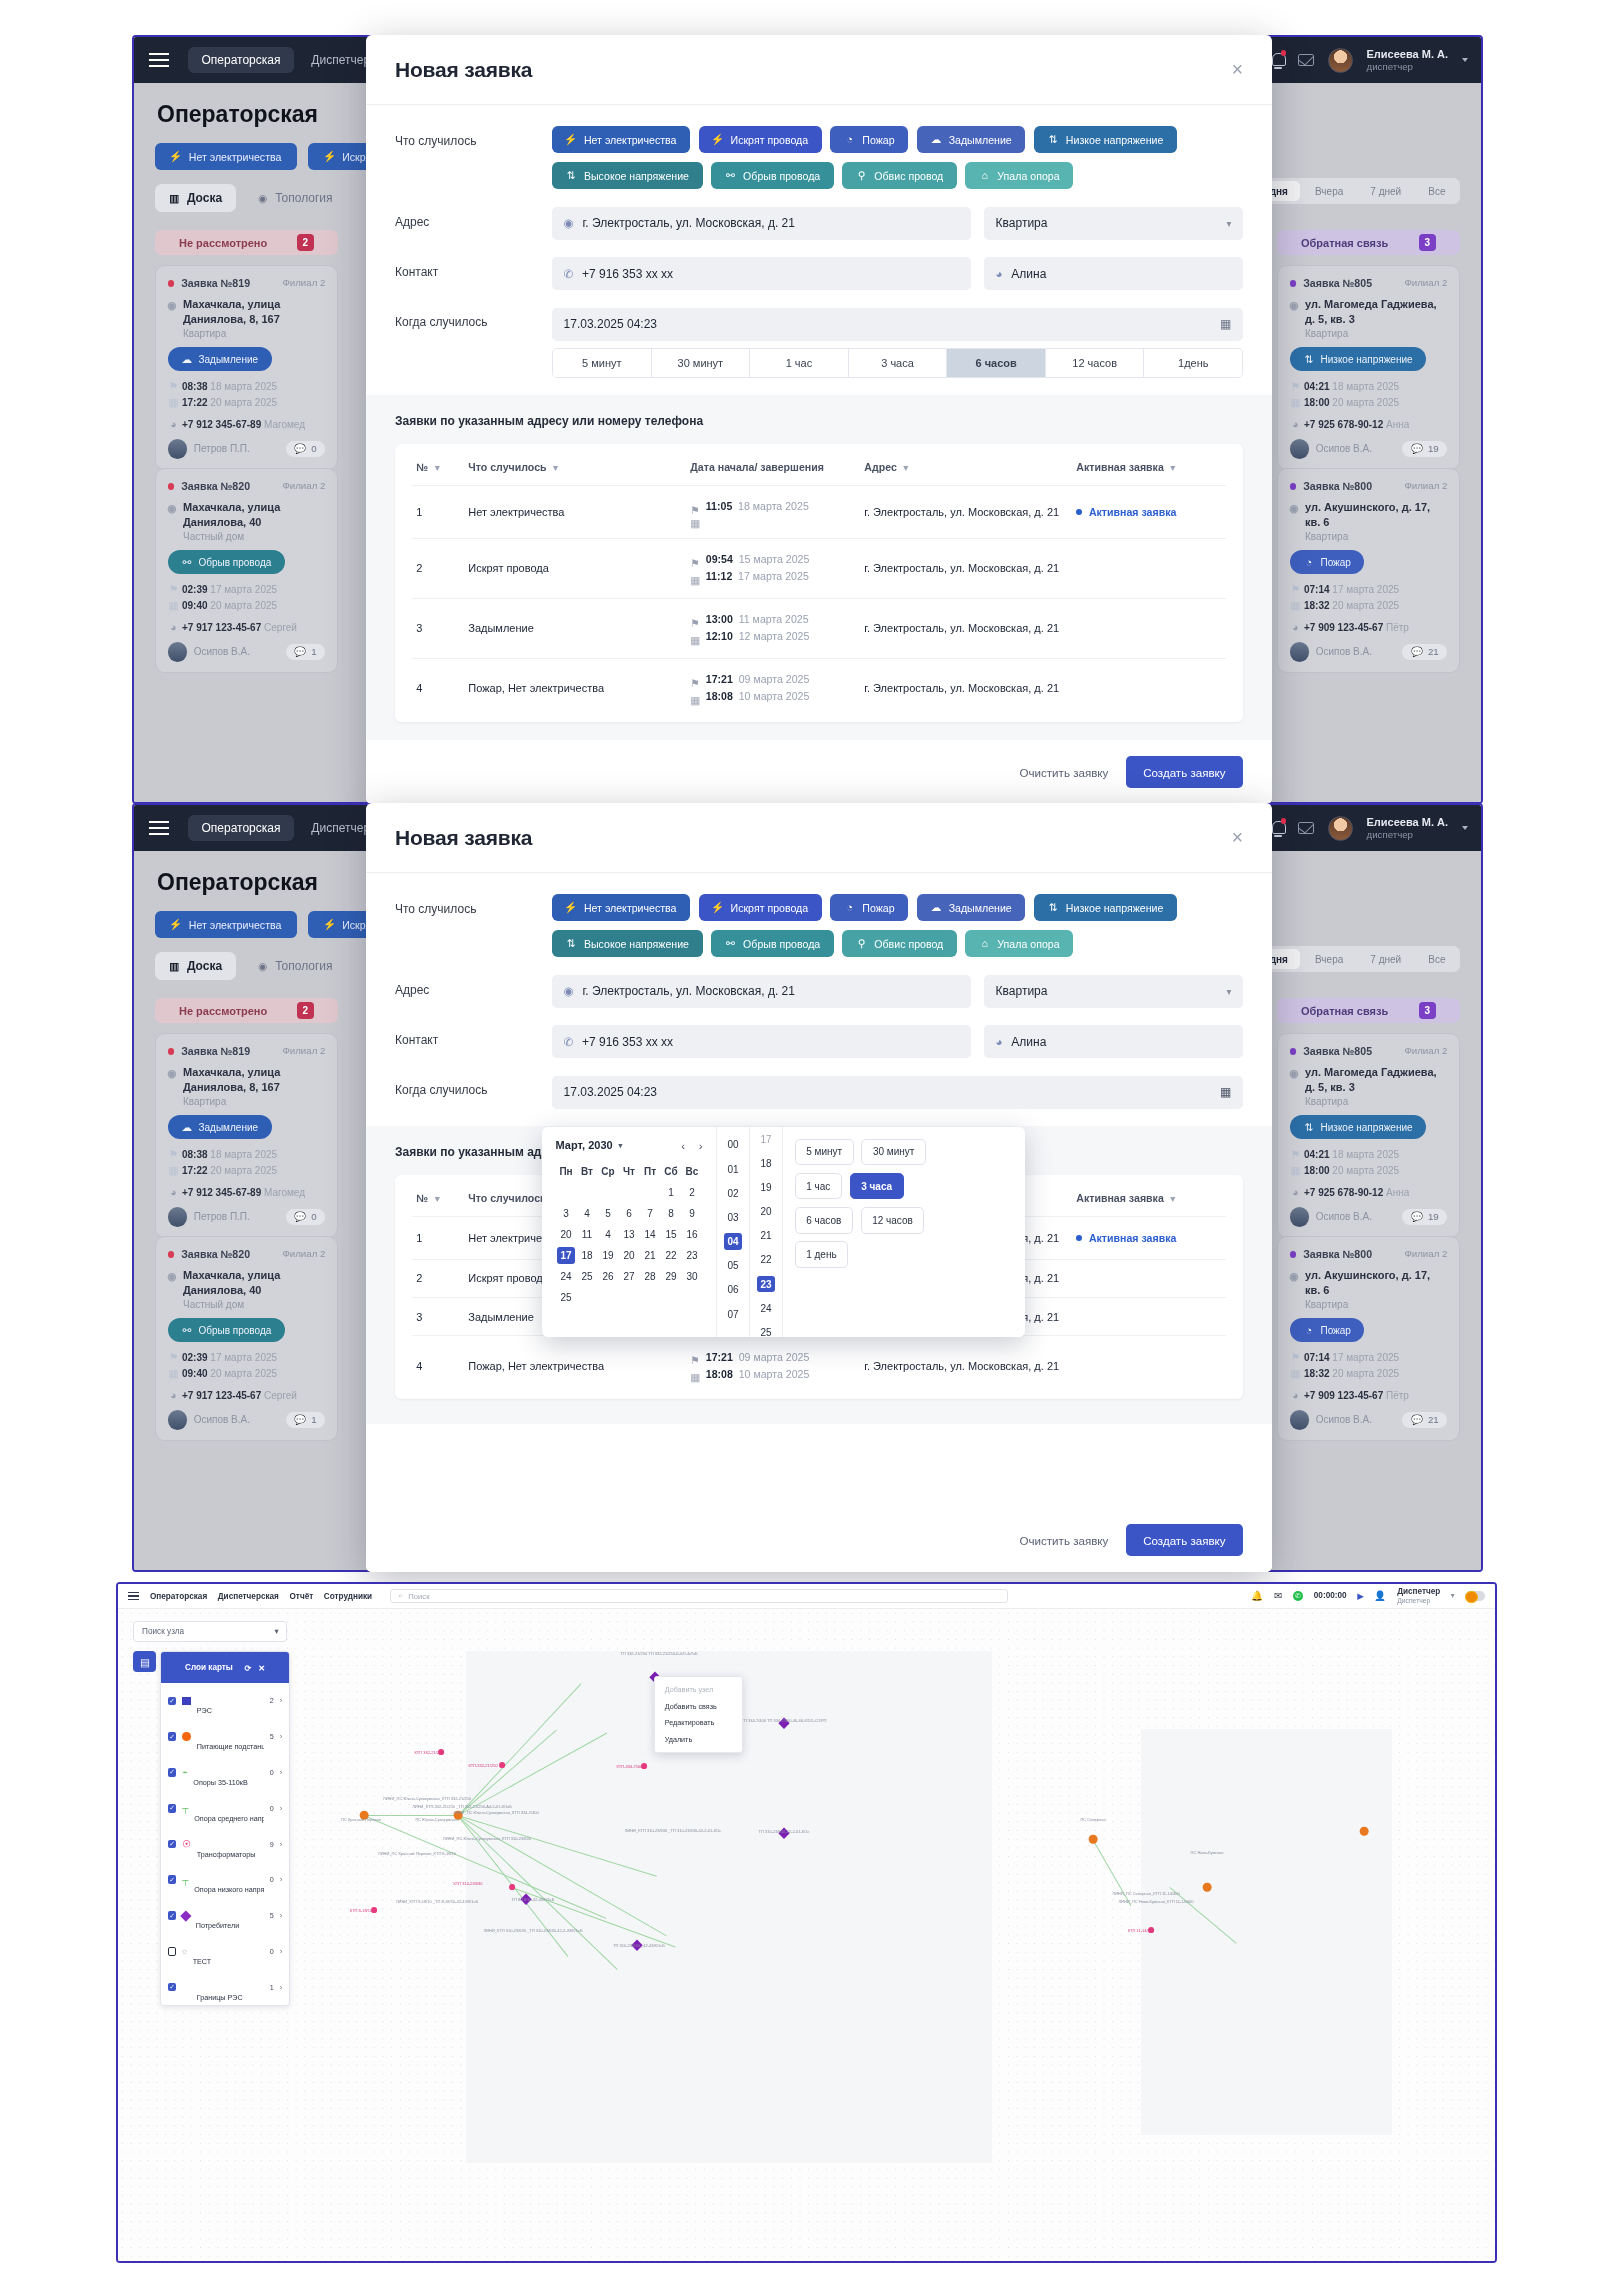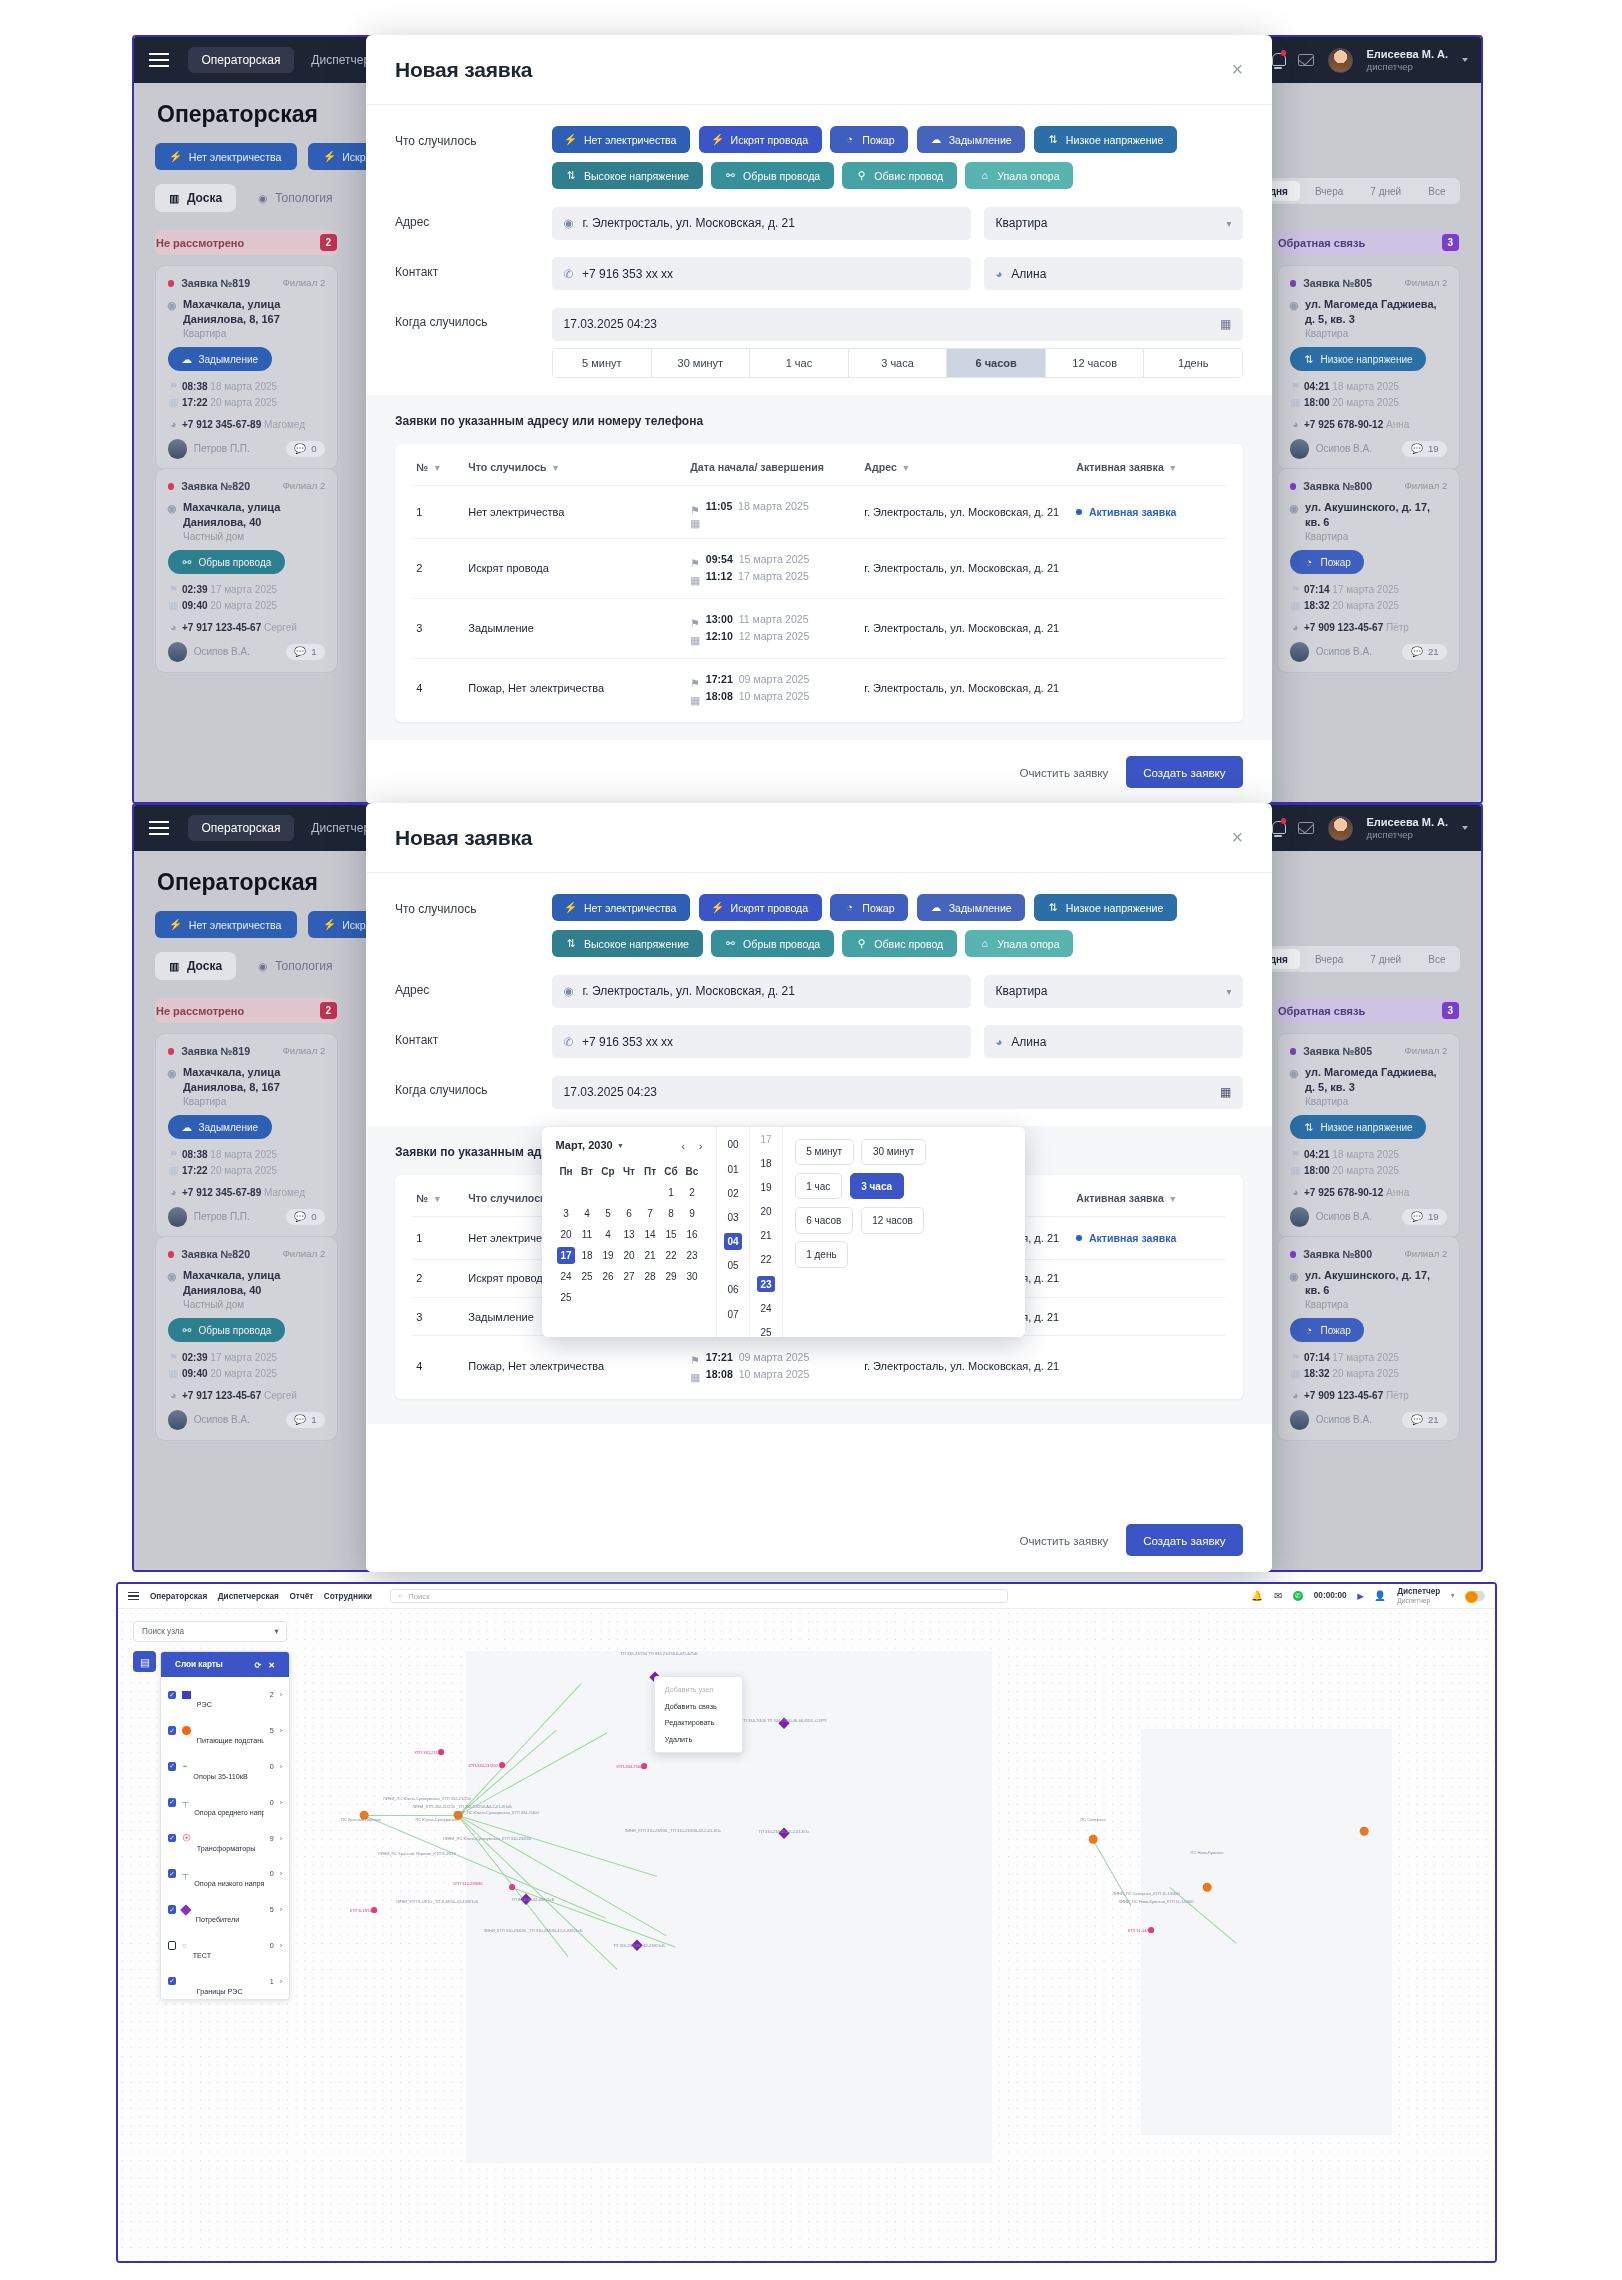--- a/index.html
+++ b/index.html
@@ -52,21 +52,21 @@
   .user-txt .rl{ font-size:9.7px;color:#8d95a6;}
   .caret-d { width:0;height:0;border-left:3.9px solid transparent;border-right:3.9px solid transparent;border-top:4.8px solid #aab2c2;}
 
   .bg-title { position:absolute; left:23px; top:64px; font-size:23px; font-weight:700; color:#10131c;}
   .bg-chipsrow { position:absolute; left:21px; top:106px; display:flex; gap:11.6px;}
   .bg-chip { background:#2f5fb5; color:#e9eefb; font-size:10.6px; padding:7.7px 15.4px; border-radius:5.8px; display:flex;align-items:center;gap:6.8px; white-space:nowrap;}
   .bg-tabs { position:absolute; left:21px; top:147px; display:flex; gap:7.7px; }
   .bg-tab { font-size:12px; padding:6.8px 13.5px; border-radius:6.8px; color:#6d7race; color:#6d7488; display:flex;align-items:center;gap:6.8px;}
   .bg-tab.active { background:#e2e3e8; color:#1c2230; font-weight:700;}
 
-  .col-head { position:absolute; border-radius:6.8px; display:flex;align-items:center;justify-content:space-between; padding:0 1px; font-size:11px; font-weight:700;}
+  .col-head { position:absolute; border-radius:6.8px; display:flex;align-items:center;justify-content:space-between; padding:0 24px; font-size:11px; font-weight:700;}
   .badge-sq { min-width:17.4px;height:17.4px;border-radius:3.9px;color:#fff;font-size:10px;display:flex;align-items:center;justify-content:center;padding:0 3.9px;}
 
   .card {
     position:absolute; background:#d2d3d8; border:1px solid #c2c3ca; border-radius:9.7px; padding:10.6px 11.6px;
   }
   .card .r1 { display:flex;justify-content:space-between;align-items:center; font-size:10.6px; font-weight:700; color:#3b4152;}
   .card .r1 .dotmark { width:6.8px;height:6.8px;border-radius:50%; display:inline-block; margin-right:6.8px;}
   .card .r1 .branch{ font-weight:400;color:#8d93a3;font-size:9.7px;}
   .card .addr { margin-top:8.7px; font-size:11px; font-weight:700; color:#2b3142; line-height:1.3; padding-left:15.4px; position:relative;}
   .card .addr .pin { position:absolute;left:0;top:1.9px;width:8.7px;height:11.6px;}
@@ -176,21 +176,21 @@
   .tg-sw { width:20px;height:10.6px;border-radius:5.8px;background:#d9dbe1;position:relative;}
   .tg-sw::after{content:"";position:absolute;left:0px;top:0px;width:10.6px;height:10.6px;border-radius:50%;background:#f08a00;border:1.9px solid #f5b400;}
   .map-area { position:absolute; left:0; right:0; top:25px; bottom:0;
     background-image:radial-gradient(circle, #d9dbe2 0.8px, transparent 0.9px);
     background-size:8.7px 8.7px; background-color:#fdfdfe;}
   .map-title { position:absolute; left:0; right:0; top:7.7px; text-align:center; font-size:16.4px; color:#32384a;}
   .map-rect { position:absolute; background:#f2f3f5; opacity:.75; }
   .node-search { position:absolute; left:15.4px; top:11.6px; width:154px; height:21px; background:#fff; border:1px solid #dfe2e8; border-radius:3.9px; display:flex;align-items:center;justify-content:space-between;padding:0 7.7px; font-size:8.2px;color:#5d6375;}
   .layers-btn { position:absolute; left:15.4px; top:42px; width:23px;height:21px; background:#3b55c7; border-radius:3.9px; display:flex;align-items:center;justify-content:center;}
   .layers-panel { position:absolute; left:42px; top:42px; width:130px; background:#fff; border:1px solid #e3e5eb; border-radius:3.9px; overflow:hidden; box-shadow:0 1.9px 5.8px rgba(20,30,60,.1);}
-  .lp-head { background:#3b55c7; color:#fff; font-size:8.2px; font-weight:700; height:25px; display:flex;align-items:center;justify-content:space-between;padding:0 14px;}
+  .lp-head { background:#3b55c7; color:#fff; font-size:8.2px; font-weight:700; height:31px; display:flex;align-items:center;justify-content:space-between;padding:0 24px;}
   .lp-row { display:flex;align-items:center; gap:5.8px; padding:3.4px 6.8px; font-size:7.2px; color:#2c3242;}
   .cbx { width:8.7px;height:8.7px;border-radius:1.9px;background:#3b55c7;display:inline-flex;align-items:center;justify-content:center;color:#fff;font-size:6.8px;flex:0 0 8.7px;}
   .cbx.off { background:#fff;border:1.4px solid #262b38;}
   .lp-row .nm { flex:1; white-space:nowrap; overflow:hidden;margin-top:20px;}
   .lp-row .ct { color:#434a5c; }
   .lp-row .ch { color:#6d7policy; color:#6d7486; font-size:7.7px;}
   .ctxmenu { position:absolute; background:#fff; border:1px solid #e6e8ee; border-radius:2.9px; box-shadow:0 2.9px 9.7px rgba(20,30,60,.16); padding:3.9px 0; width:89px; z-index:6;}
   .ctxmenu .mi2 { font-size:7.2px; padding:3.9px 9.7px; color:#2b3242;}
   .ctxmenu .mi2.dis { color:#b0b5c1;}
   .nd { position:absolute; }

